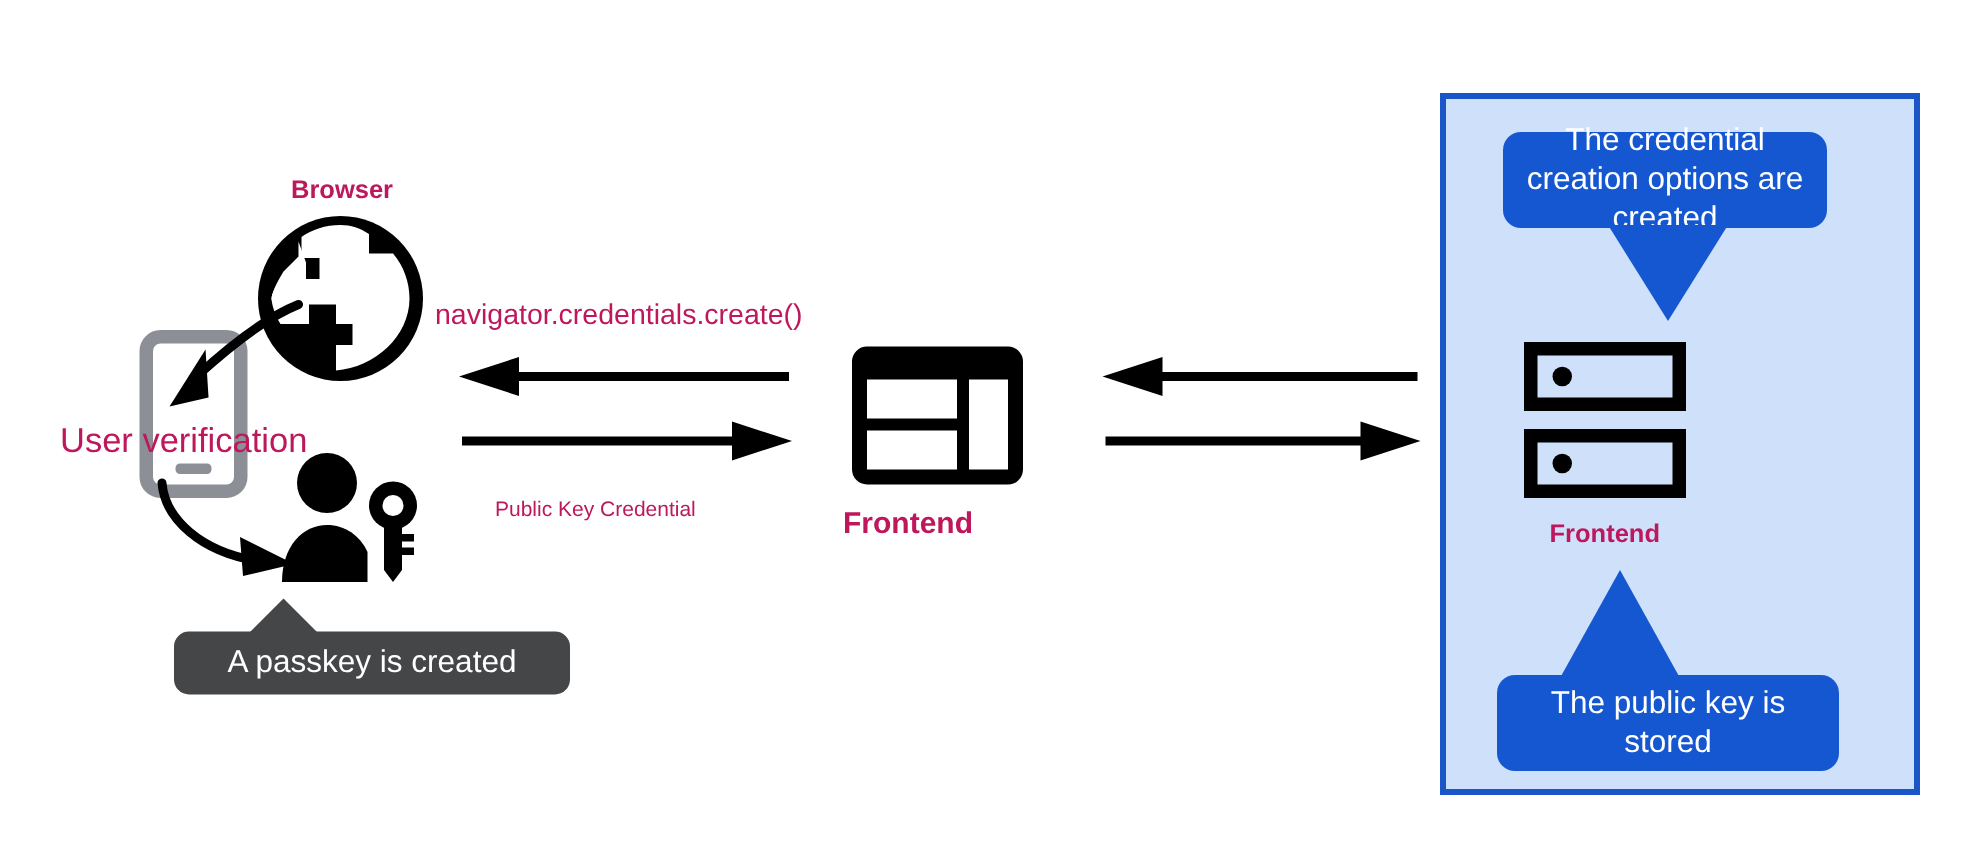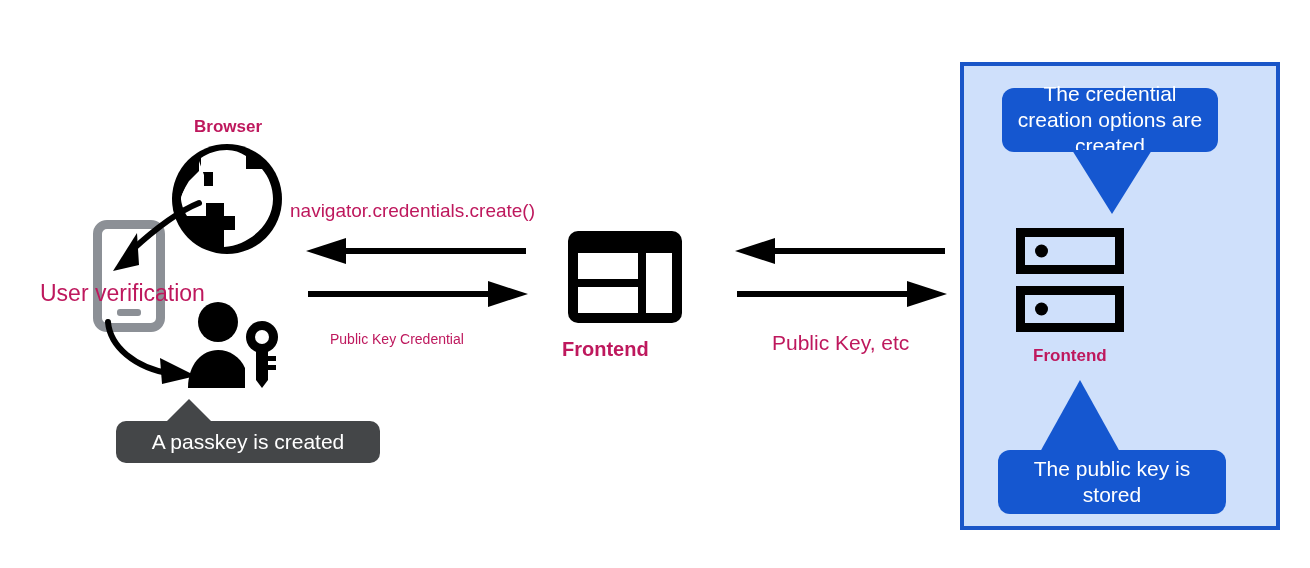--- a/index.html
+++ b/index.html
@@ -249,21 +249,20 @@
   <svg class="arrow-svg" style="left:735px; top:238px; width:212px; height:26px;" viewBox="0 0 212 26">
     <line x1="36" y1="13" x2="210" y2="13" stroke="#000000" stroke-width="6"></line>
     <polygon points="0,13 40,0 40,26" fill="#000000"></polygon>
   </svg>
 
   <svg class="arrow-svg" style="left:735px; top:281px; width:212px; height:26px;" viewBox="0 0 212 26">
     <line x1="2" y1="13" x2="176" y2="13" stroke="#000000" stroke-width="6"></line>
     <polygon points="212,13 172,0 172,26" fill="#000000"></polygon>
   </svg>
 
-  <div class="label" style="left:772px; top:331px; font-size:21px;">Public Key, etc</div>
 
   <div class="callout callout-blue" style="left:1002px; top:88px; width:216px; height:64px; padding:0 10px;">
     <span>The credential creation options are created</span>
   </div>
   <svg class="abs" style="left:1072px; top:150px; width:80px; height:64px;" viewBox="0 0 80 64">
     <polygon points="0,0 80,0 40,64" fill="#1557d0"></polygon>
   </svg>
 
   <div class="server-icon">
     <div class="server-unit server-unit-top">

